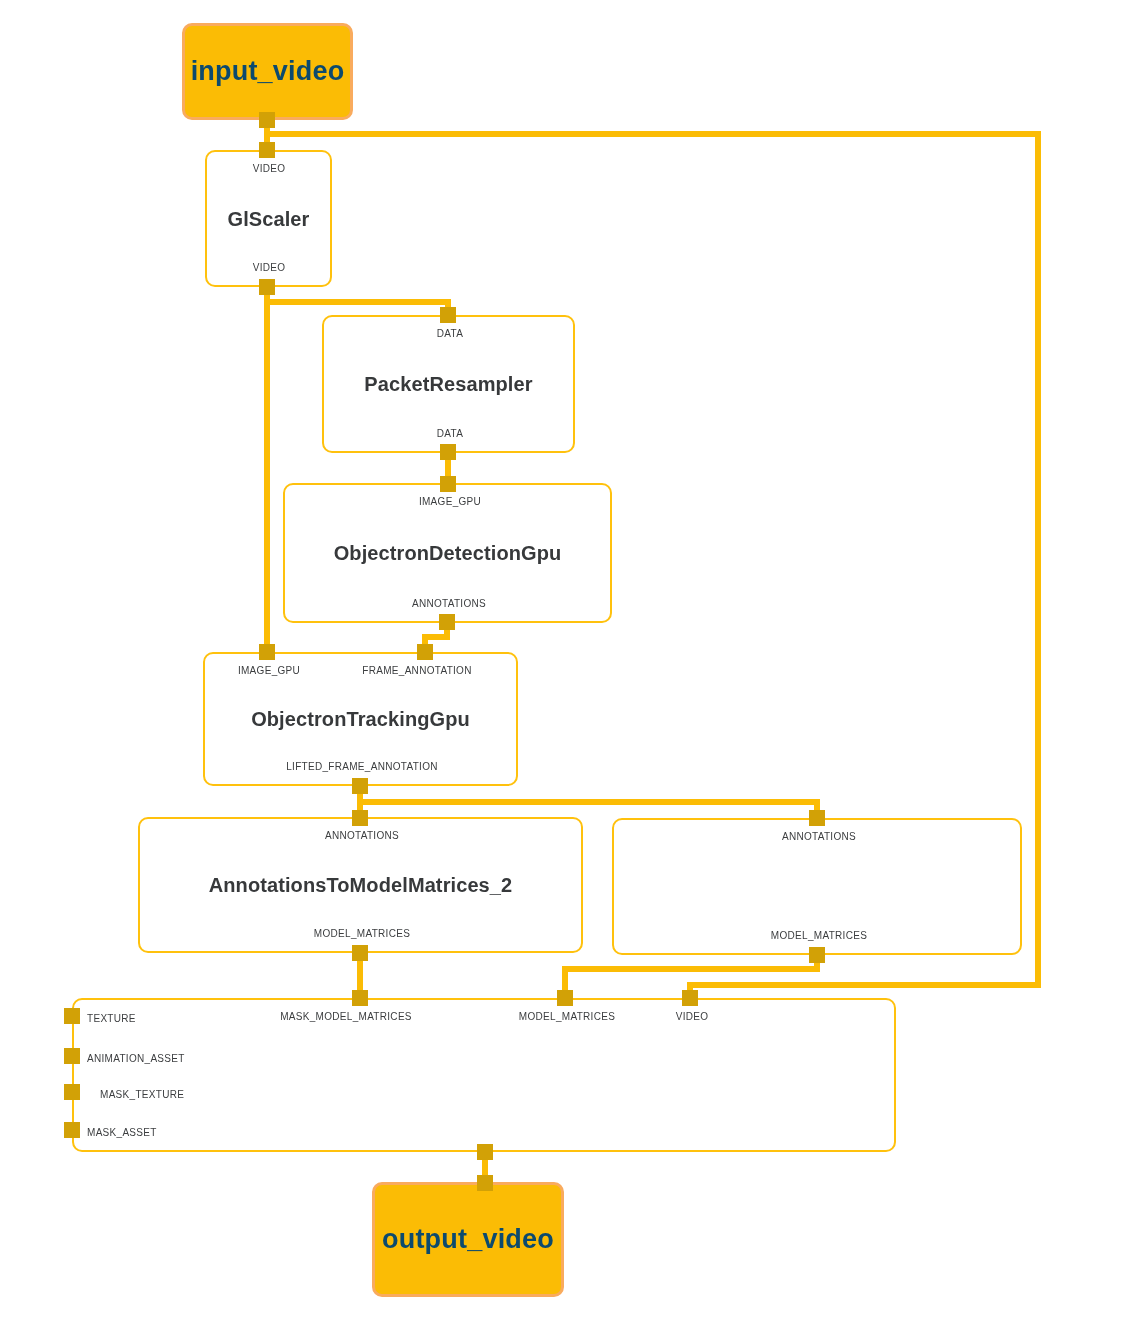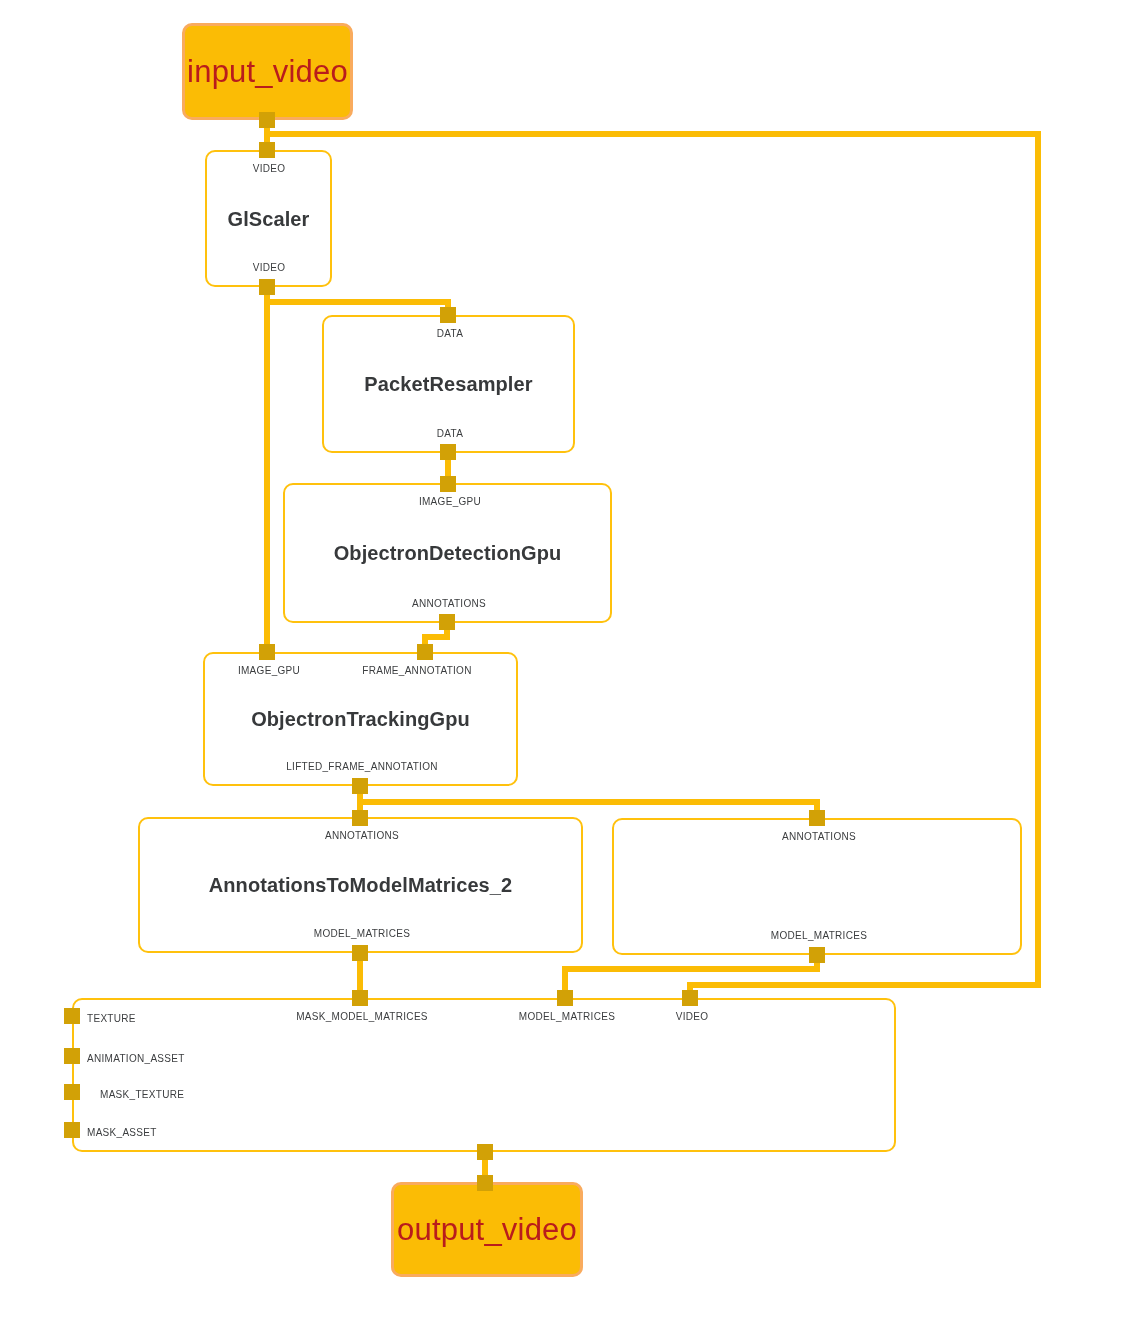--- a/index.html
+++ b/index.html
@@ -22,23 +22,23 @@
   }
   .node-stream {
     background: #FBBC05;
     border: 3px solid #F9AB5E;
     border-radius: 10px;
     display: flex;
     align-items: center;
     justify-content: center;
   }
   .stream-title {
-    font-size: 31px;
-    font-weight: normal;
-    color: #b91c1c;
+    font-size: 27px;
+    font-weight: bold;
+    color: #0c4a6e;
     white-space: nowrap;
     letter-spacing: 0.2px;
   }
   .node-title {
     position: absolute;
     left: 50%;
     top: 50%;
     transform: translate(-50%, -50%);
     font-size: 20px;
     font-weight: bold;
@@ -94,29 +94,29 @@
     <div class="node node-calc" style="left: 138px; top: 817px; width: 445px; height: 136px;">
       <span class="node-title">AnnotationsToModelMatrices_2</span>
       <span class="port-label top" style="left: 222px;">ANNOTATIONS</span>
       <span class="port-label bottom" style="left: 222px;">MODEL_MATRICES</span>
     </div>
     <div class="node node-calc" style="left: 612px; top: 818px; width: 410px; height: 137px;">
       <span class="port-label top" style="left: 205px;">ANNOTATIONS</span>
       <span class="port-label bottom" style="left: 205px;">MODEL_MATRICES</span>
     </div>
     <div class="node node-calc" style="left: 72px; top: 998px; width: 824px; height: 154px;">
-      <span class="port-label top" style="left: 288px;">MASK_MODEL_MATRICES</span>
+      <span class="port-label top" style="left: 272px;">MASK_MODEL_MATRICES</span>
       <span class="port-label top" style="left: 493px;">MODEL_MATRICES</span>
       <span class="port-label top" style="left: 618px;">VIDEO</span>
       <span class="port-label left" style="top: 18px;">TEXTURE</span>
       <span class="port-label left" style="top: 58px;">ANIMATION_ASSET</span>
       <span class="port-label left" style="top: 94px; margin-left: 13px;">MASK_TEXTURE</span>
       <span class="port-label left" style="top: 132px;">MASK_ASSET</span>
     </div>
-    <div class="node node-stream" style="left: 391px; top: 1182px; width: 192px; height: 95px;">
+    <div class="node node-stream" style="left: 372px; top: 1182px; width: 192px; height: 115px;">
       <span class="stream-title">output_video</span>
     </div>
     <svg id="edge-layer" width="1128" height="1344" viewBox="0 0 1128 1344">
       <polyline points="267,118 267,152" fill="none" stroke="#FBBC05" stroke-width="6" stroke-linejoin="miter"></polyline>
       <polyline points="267,134 1038,134 1038,985 690,985 690,1000" fill="none" stroke="#FBBC05" stroke-width="6" stroke-linejoin="miter"></polyline>
       <polyline points="267,285 267,654" fill="none" stroke="#FBBC05" stroke-width="6" stroke-linejoin="miter"></polyline>
       <polyline points="267,302 448,302 448,317" fill="none" stroke="#FBBC05" stroke-width="6" stroke-linejoin="miter"></polyline>
       <polyline points="448,450 448,486" fill="none" stroke="#FBBC05" stroke-width="6" stroke-linejoin="miter"></polyline>
       <polyline points="447,620 447,637 425,637 425,654" fill="none" stroke="#FBBC05" stroke-width="6" stroke-linejoin="miter"></polyline>
       <polyline points="360,784 360,820" fill="none" stroke="#FBBC05" stroke-width="6" stroke-linejoin="miter"></polyline>

